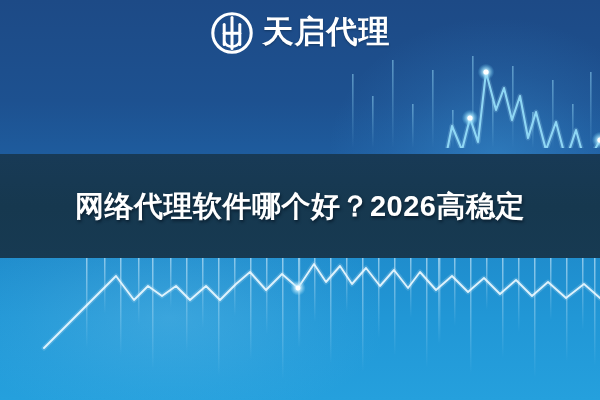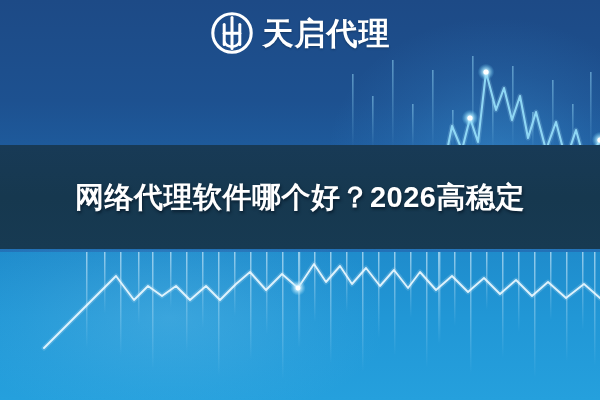--- a/index.html
+++ b/index.html
@@ -59,41 +59,42 @@
   
   .logo-row {
     position: absolute;
     left: 0; top: 6px;
     width: 600px;
     height: 54px;
     display: flex;
     align-items: center;
     justify-content: center;
     gap: 9px;
+    font-family: Liberation Mono, monospace;
   }
   .logo-mark {
     width: 44px;
     height: 44px;
     flex: 0 0 auto;
     display: block;
   }
   .logo-text {
     color: #ffffff;
     font-size: 31px;
     font-weight: bold;
     letter-spacing: 1px;
     line-height: 1;
     white-space: nowrap;
     text-shadow: 0 1px 2px rgba(8,30,55,0.45);
   }
 
   
   .title-band {
     position: absolute;
-    left: 0; top: 145px;
+    left: 0; top: 154px;
     width: 600px;
     height: 104px;
     background: linear-gradient(180deg, #183a56 0%, #16384f 50%, #173a52 100%);
     display: flex;
     flex-direction: column;
     align-items: center;
     justify-content: center;
   }
   .title-line {
     color: #ffffff;

